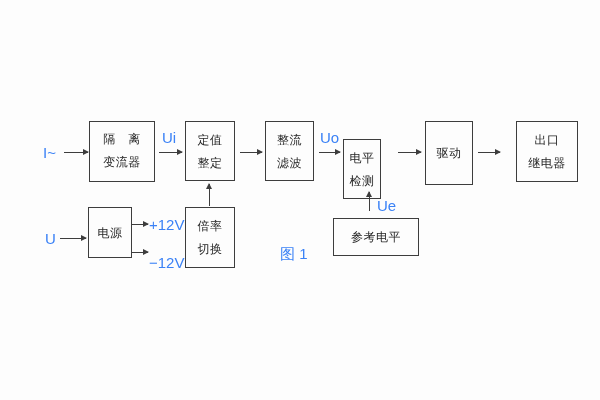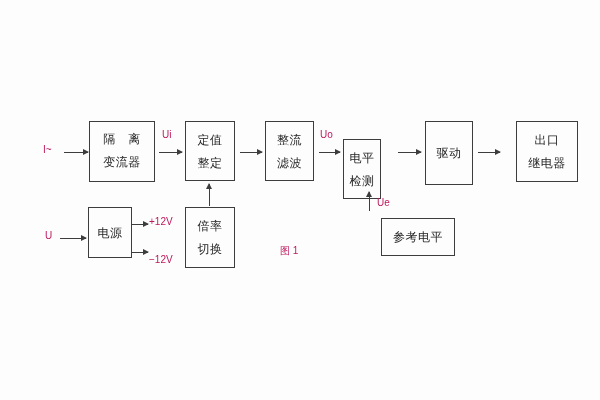--- a/index.html
+++ b/index.html
@@ -6,21 +6,21 @@
   #canvas{
     position:relative;width:600px;height:400px;background:#fdfdfd;overflow:hidden;
     font-family:"Liberation Sans","DejaVu Sans",sans-serif;color:#262626;
   }
   .blk{
     position:absolute;box-sizing:border-box;border:1px solid #3d3d3d;background:#fdfdfd;
     display:flex;flex-direction:column;align-items:center;justify-content:center;gap:11px;
     font-size:12px;line-height:1;letter-spacing:0.5px;
   }
   .blk .ln{white-space:nowrap;}
-  .lbl{position:absolute;font-size:10px;line-height:1;white-space:nowrap;color:#be185d;}
+  .lbl{position:absolute;font-size:15px;line-height:1;white-space:nowrap;color:#3b82f6;}
   .ar{position:absolute;height:1px;background:#3d3d3d;}
   .ar::after{
     content:"";position:absolute;right:-1px;top:-3px;width:0;height:0;
     border-left:6px solid #3d3d3d;border-top:3px solid transparent;border-bottom:3px solid transparent;
   }
   .var{position:absolute;width:1px;background:#3d3d3d;}
   .var::after{
     content:"";position:absolute;top:-1px;left:-3px;width:0;height:0;
     border-bottom:6px solid #3d3d3d;border-left:3px solid transparent;border-right:3px solid transparent;
   }
@@ -61,21 +61,21 @@
 
   <div class="blk" style="left:88px;top:207px;width:44px;height:51px;">
     <span class="ln">电源</span>
   </div>
 
   <div class="blk" style="left:185px;top:207px;width:50px;height:61px;">
     <span class="ln">倍率</span>
     <span class="ln">切换</span>
   </div>
 
-  <div class="blk" style="left:333px;top:218px;width:74px;height:38px;margin-left:48px;">
+  <div class="blk" style="left:333px;top:218px;width:86px;height:38px;">
     <span class="ln">参考电平</span>
   </div>
 
   <span class="lbl" style="left:43px;top:145px;">I~</span>
   <span class="lbl" style="left:45px;top:231px;">U</span>
   <span class="lbl" style="left:162px;top:130px;">Ui</span>
   <span class="lbl" style="left:320px;top:130px;">Uo</span>
   <span class="lbl" style="left:377px;top:198px;">Ue</span>
   <span class="lbl" style="left:149px;top:217px;">+12V</span>
   <span class="lbl" style="left:149px;top:245px;margin-top:10px;">−12V</span>

